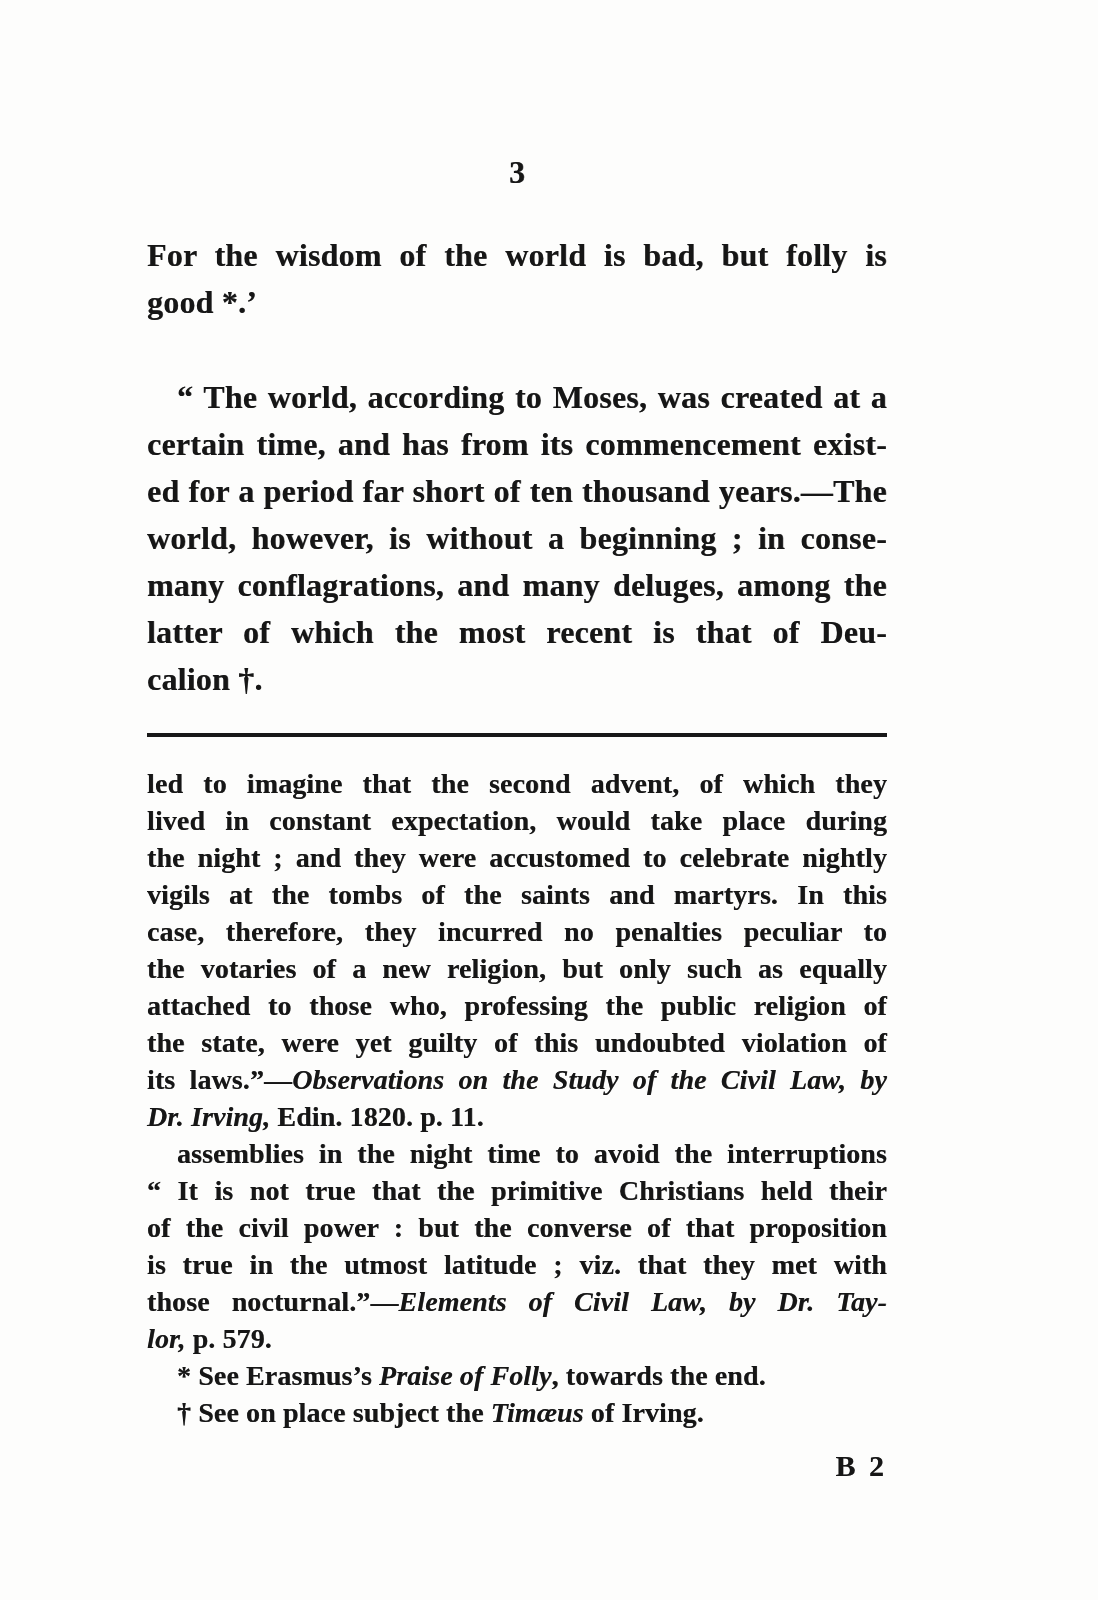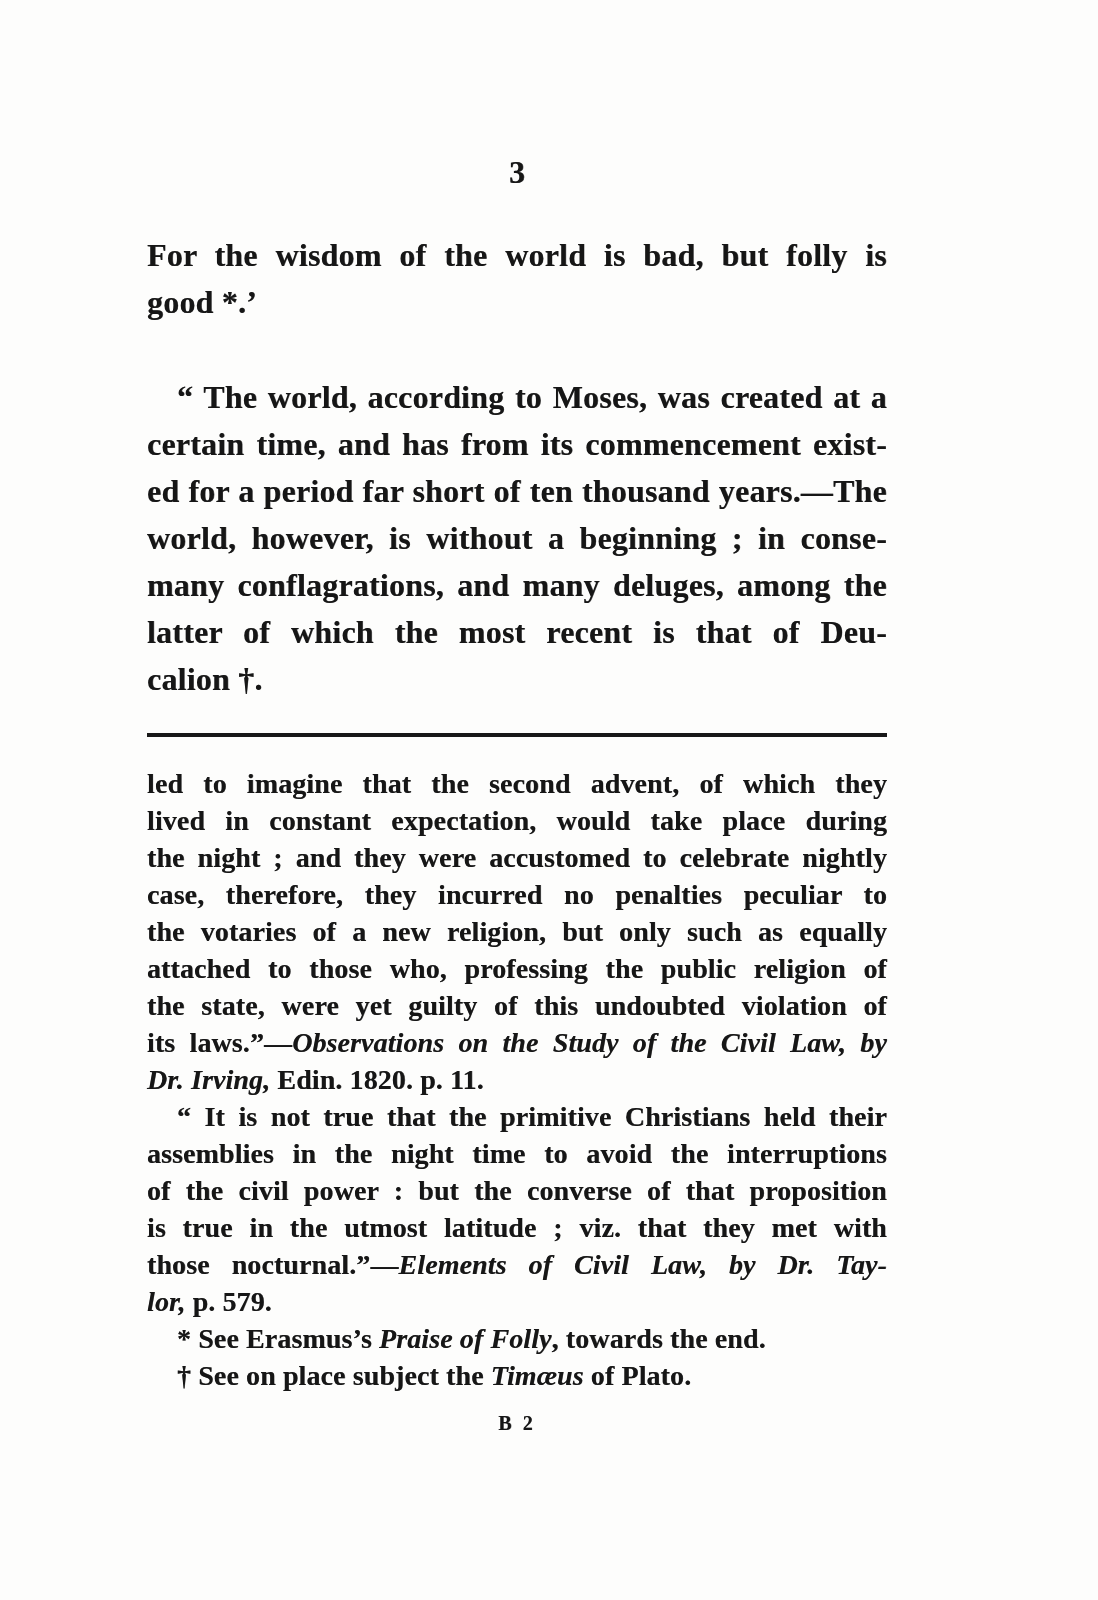--- a/index.html
+++ b/index.html
@@ -62,22 +62,22 @@
     margin-top: 28px;
     font-size: 28px;
     line-height: 37px;
     font-weight: bold;
     letter-spacing: 0.1px;
     text-shadow: 0.3px 0.3px 0.4px rgba(10,10,10,0.55);
   }
   .i { font-style: italic; }
   .signature {
     margin-top: 18px;
-    text-align: center;
-    font-size: 20px;
+    text-align: right;
+    font-size: 30px;
     font-weight: bold;
     letter-spacing: 3px;
     text-shadow: 0.3px 0.3px 0.4px rgba(10,10,10,0.55);
   }
 </style>
 </head>
 <body>
 
 <div class="page">
   <div class="content">
@@ -100,39 +100,40 @@
         </div>
     </div>
 
     <hr class="footnote-rule">
 
     <div class="footnotes">
       <div class="paragraph">
           <div class="line"><span>led to imagine that the second advent, of which they</span></div>
           <div class="line"><span>lived in constant expectation, would take place during</span></div>
           <div class="line"><span>the night ; and they were accustomed to celebrate nightly</span></div>
+          <div class="line"><span>vigils at the tombs of the saints and martyrs.  In this</span></div>
           <div class="line"><span>case, therefore, they incurred no penalties peculiar to</span></div>
           <div class="line"><span>the votaries of a new religion, but only such as equally</span></div>
           <div class="line"><span>attached to those who, professing the public religion of</span></div>
           <div class="line"><span>the state, were yet guilty of this undoubted violation of</span></div>
           <div class="line"><span>its laws.”—</span><span class="i">Observations on the Study of the Civil Law, by</span></div>
           <div class="line last"><span class="i">Dr. Irving,</span><span> Edin. 1820. p. 11.</span></div>
         </div>
       <div class="paragraph indented">
+          <div class="line"><span>assemblies in the night time to avoid the interruptions</span></div>
           <div class="line"><span>“ It is not true that the primitive Christians held their</span></div>
-          <div class="line"><span>assemblies in the night time to avoid the interruptions</span></div>
           <div class="line"><span>of the civil power :  but the converse of that proposition</span></div>
           <div class="line"><span>is true in the utmost latitude ; viz. that they met with</span></div>
           <div class="line"><span>those nocturnal.”—</span><span class="i">Elements of Civil Law, by Dr. Tay-</span></div>
           <div class="line last"><span class="i">lor,</span><span> p. 579.</span></div>
         </div>
       <div class="paragraph indented">
           <div class="line last"><span>* See Erasmus’s </span><span class="i">Praise of Folly</span><span>, towards the end.</span></div>
         </div>
       <div class="paragraph indented">
-          <div class="line last"><span>† See on place subject the </span><span class="i">Timæus</span><span> of Plato.</span></div>
+          <div class="line last"><span>† See on place subject the </span><span class="i">Timæus</span><span> of Irving.</span></div>
         </div>
     </div>
 
     <div class="signature">B 2</div>
 
   </div>
 </div>
 
 </body></html>

